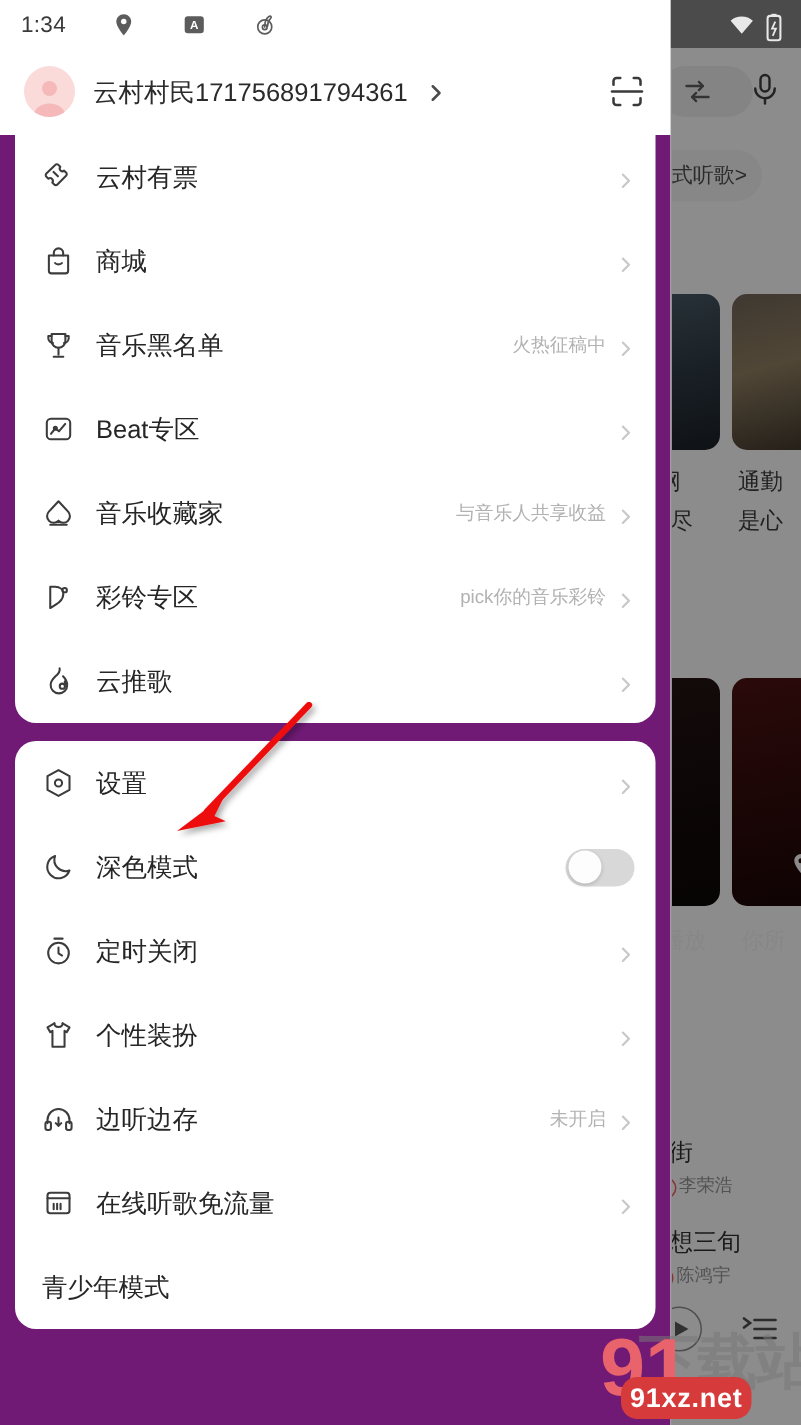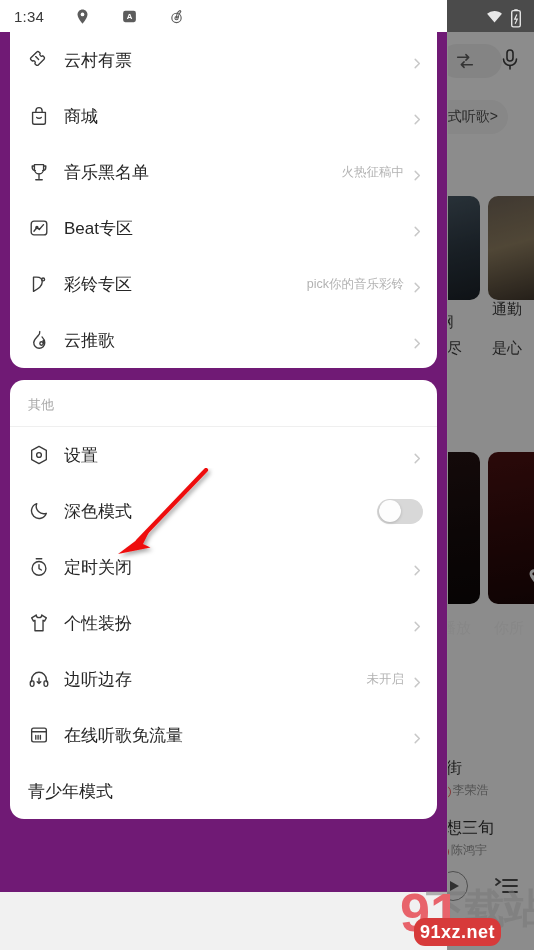--- a/index.html
+++ b/index.html
@@ -278,21 +278,21 @@
       <div class="bg-listen-pill">方式听歌&gt;</div>
 
       <div class="bg-card" style="left:-34px; top:196px; width:66px; height:104px;">
         <div class="thumb" style="background:linear-gradient(165deg,#4a5a66 0%,#2b3640 55%,#1a2026 100%);"></div>
       </div>
       <div class="bg-card" style="left:40px; top:196px; width:66px; height:104px;">
         <div class="thumb" style="background:linear-gradient(165deg,#6e6255 0%,#8a7a5e 45%,#3a3128 100%);"></div>
       </div>
       <div class="bg-caption" style="left:-24px; top:312px;"><span>全网</span></div>
       <div class="bg-caption" style="left:-16px; top:338px;"><span>打尽</span></div>
-      <div class="bg-caption" style="left:44px; top:299px;"><span>通勤</span></div>
+      <div class="bg-caption" style="left:44px; top:312px;"><span>通勤</span></div>
       <div class="bg-caption" style="left:44px; top:338px;"><span>是心</span></div>
 
       <div class="bg-card" style="left:-34px; top:452px; width:66px; height:152px;">
         <div class="thumb" style="background:linear-gradient(170deg,#241313 0%,#140b0b 60%,#0c0707 100%);"></div>
       </div>
       <div class="bg-card" style="left:40px; top:452px; width:66px; height:152px;">
         <div class="thumb" style="background:linear-gradient(170deg,#4a1111 0%,#2c0a0a 60%,#1a0606 100%);"></div>
       </div>
       <span style="position:absolute; left:78px; top:568px; width:16px; height:20px; color:#f0f0f0;">
         <svg viewBox="0 0 24 24" fill="currentColor">
@@ -362,20 +362,44 @@
       </span>
       <span class="sb-icon">
         <svg viewBox="0 0 24 24" fill="none" stroke="#5c5c5c" stroke-width="1.6" stroke-linecap="round">
           <circle cx="12" cy="14" r="6.6"></circle>
           <path d="M12 14c0-5 1.5-8.4 4.3-10 1.3-.7 2.4.8 1.3 1.9-1.8 1.8-2.9 4-2.9 7.3"></path>
           <circle cx="12" cy="14.4" r="2.2"></circle>
         </svg>
       </span>
     </div>
 
+    <div class="header">
+      <div class="avatar">
+        <svg viewBox="0 0 30 30">
+          <circle cx="15" cy="11" r="5" fill="#f5b9b9"></circle>
+          <path d="M4 31c0-6.3 4.9-10 11-10s11 3.7 11 10z" fill="#f5b9b9"></path>
+        </svg>
+      </div>
+      <span class="uname">云村村民171756891794361</span>
+      <span class="uname-chev">
+        <svg viewBox="0 0 12 12" fill="none" stroke="currentColor" stroke-width="1.7" stroke-linecap="round" stroke-linejoin="round">
+          <path d="M3.5 1.5 8 6l-4.5 4.5"></path>
+        </svg>
+      </span>
+      <span class="header-spacer"></span>
+      <span class="scan-icon">
+        <svg viewBox="0 0 30 30" fill="none" stroke="currentColor" stroke-width="1.7" stroke-linecap="round">
+          <path d="M6 10.5V8a2 2 0 0 1 2-2h2.5"></path>
+          <path d="M24 10.5V8a2 2 0 0 0-2-2h-2.5"></path>
+          <path d="M6 19.5V22a2 2 0 0 0 2 2h2.5"></path>
+          <path d="M24 19.5V22a2 2 0 0 1-2 2h-2.5"></path>
+          <path d="M5 15h20"></path>
+        </svg>
+      </span>
+    </div>
 
     <div class="scrollarea">
 
       <div class="card first">
 
         <div class="row">
           <span class="row-icon">
             <svg viewBox="0 0 24 24" fill="none" stroke="currentColor" stroke-width="1.5" stroke-linejoin="round">
               <path d="M3.2 9.5 9.6 3.2a1.6 1.6 0 0 1 2.3 0l1.4 1.4a2 2 0 0 0 2.8 2.8l1.4 1.4a1.6 1.6 0 0 1 0 2.3l-6.3 6.3a1.6 1.6 0 0 1-2.3 0l-1.4-1.4a2 2 0 0 0-2.8-2.8L3.2 11.8a1.6 1.6 0 0 1 0-2.3z"></path>
               <path d="M8.4 8.3l3.2 3.2" stroke-linecap="round"></path>
@@ -437,20 +461,36 @@
           </span>
           <span class="row-label">Beat专区</span>
           <span class="row-spacer"></span>
           <span class="chev">
             <svg viewBox="0 0 12 12" fill="none" stroke="currentColor" stroke-width="1.6" stroke-linecap="round" stroke-linejoin="round">
                 <path d="M3.5 1.5 8 6l-4.5 4.5"></path>
               </svg>
           </span>
         </div>
 
+        <div class="row">
+          <span class="row-icon">
+            <svg viewBox="0 0 24 24" fill="none" stroke="currentColor" stroke-width="1.5" stroke-linecap="round" stroke-linejoin="round">
+              <path d="M12 3.5 19 11a4.8 4.8 0 0 1-7 6.6A4.8 4.8 0 0 1 5 11z"></path>
+              <path d="M6 20.5h12"></path>
+            </svg>
+          </span>
+          <span class="row-label">音乐收藏家</span>
+          <span class="row-spacer"></span>
+          <span class="row-note">与音乐人共享收益</span>
+          <span class="chev">
+            <svg viewBox="0 0 12 12" fill="none" stroke="currentColor" stroke-width="1.6" stroke-linecap="round" stroke-linejoin="round">
+                <path d="M3.5 1.5 8 6l-4.5 4.5"></path>
+              </svg>
+          </span>
+        </div>
 
         <div class="row">
           <span class="row-icon">
             <svg viewBox="0 0 24 24" fill="none" stroke="currentColor" stroke-width="1.5" stroke-linecap="round" stroke-linejoin="round">
               <path d="M6 4.5h3.5c3.6 0 6 2.2 6 5.3 0 4.6-4 7-9.5 10.2z"></path>
               <circle cx="16.5" cy="7" r="1.6"></circle>
             </svg>
           </span>
           <span class="row-label">彩铃专区</span>
           <span class="row-spacer"></span>
@@ -475,21 +515,20 @@
           <span class="chev">
             <svg viewBox="0 0 12 12" fill="none" stroke="currentColor" stroke-width="1.6" stroke-linecap="round" stroke-linejoin="round">
                 <path d="M3.5 1.5 8 6l-4.5 4.5"></path>
               </svg>
           </span>
         </div>
       </div>
 
       <div class="card">
 
-        <div class="section-label">其他</div>
 
         <div class="row">
           <span class="row-icon">
             <svg viewBox="0 0 24 24" fill="none" stroke="currentColor" stroke-width="1.5" stroke-linejoin="round">
               <path d="M12 2.6 20 7v10l-8 4.4L4 17V7z"></path>
               <circle cx="12" cy="12" r="2.6"></circle>
             </svg>
           </span>
           <span class="row-label">设置</span>
           <span class="row-spacer"></span>

